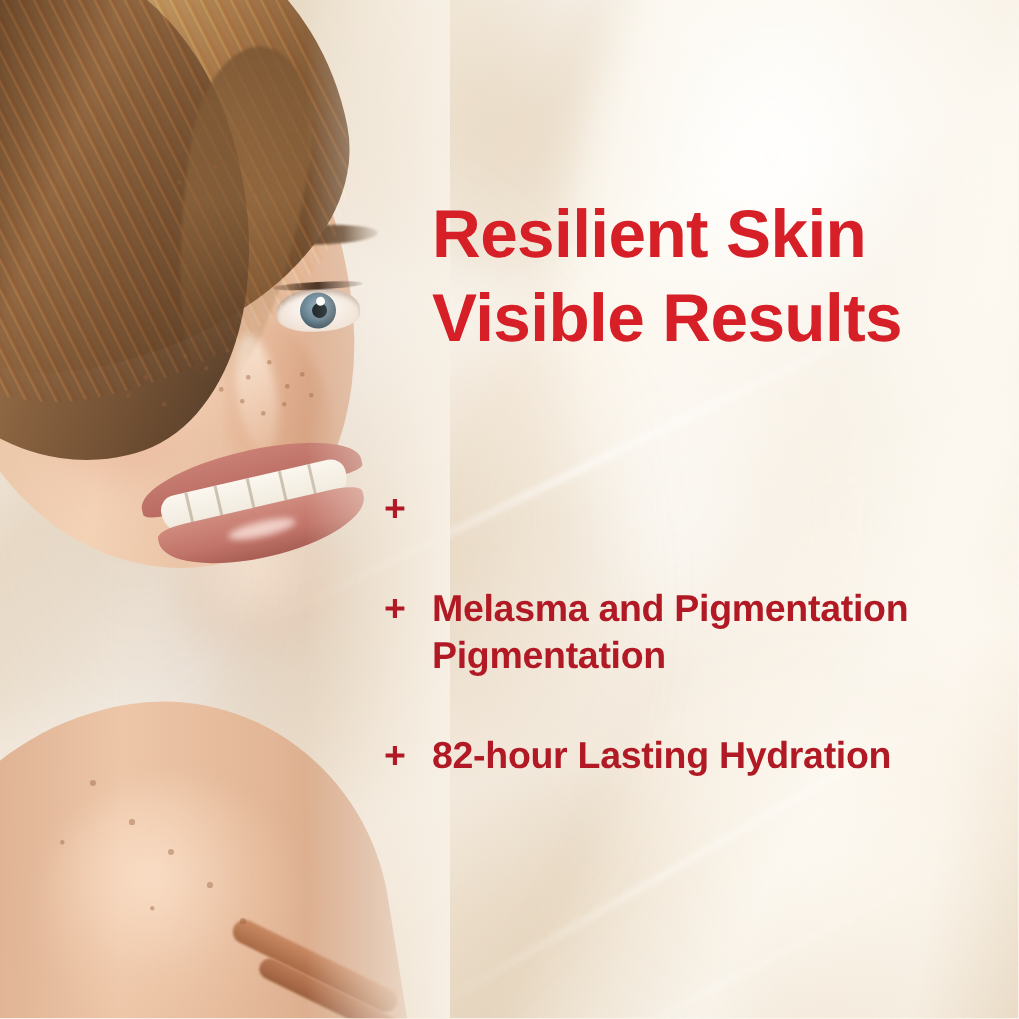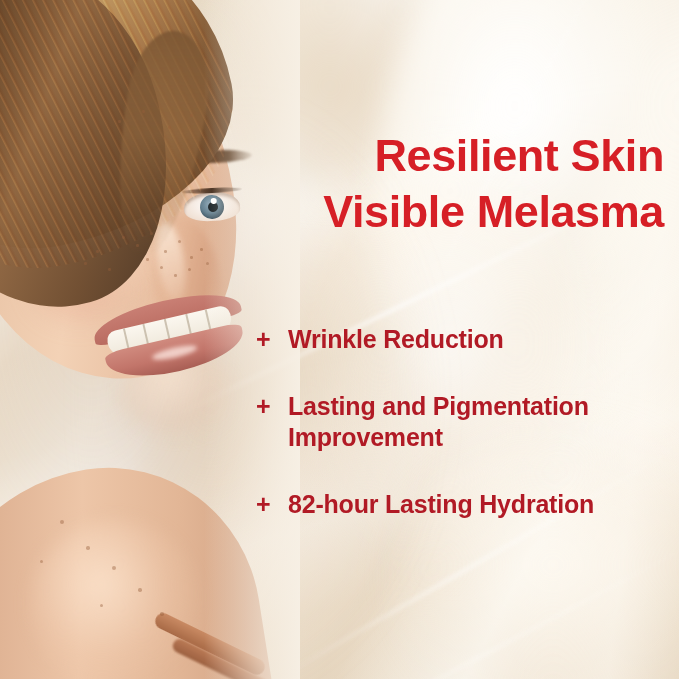--- a/index.html
+++ b/index.html
@@ -465,21 +465,21 @@
   }
   .headline {
     margin: 0;
     font-size: 45px;
     line-height: 56px;
     font-weight: 700;
     letter-spacing: -0.4px;
     color: #d61f26;
     padding-left: 32px;
   }
-  .headline .hl-line { display: block; white-space: nowrap; text-align: right; }
+  .headline .hl-line { display: block; white-space: nowrap; }
 
   .bullets {
     margin: 0;
     padding: 0;
     list-style: none;
     position: absolute;
     top: 196px;
     left: 0;
     width: 408px;
   }
@@ -607,31 +607,30 @@
       <div class="fr" style="left:160px; top:612px; width:3.5px; height:3.5px;"></div>
       <div class="fr" style="left:100px; top:604px; width:3px; height:3px;"></div>
     </div>
 
     <div class="photo-fade"></div>
   </div>
 
   <div class="copy">
     <h1 class="headline">
       <span class="hl-line">Resilient Skin</span>
-      <span class="hl-line">Visible Melasma</span>
+      <span class="hl-line">Visible Results</span>
     </h1>
 
     <ul class="bullets">
       <li class="bullet">
         <span class="bullet-plus">+</span>
-        <span class="bullet-text">Wrinkle Reduction</span>
       </li>
       <li class="bullet">
         <span class="bullet-plus">+</span>
-        <span class="bullet-text">Lasting and Pigmentation Improvement</span>
+        <span class="bullet-text">Melasma and Pigmentation Pigmentation</span>
       </li>
       <li class="bullet">
         <span class="bullet-plus">+</span>
         <span class="bullet-text">82-hour Lasting Hydration</span>
       </li>
     </ul>
   </div>
 
 </div>
 

